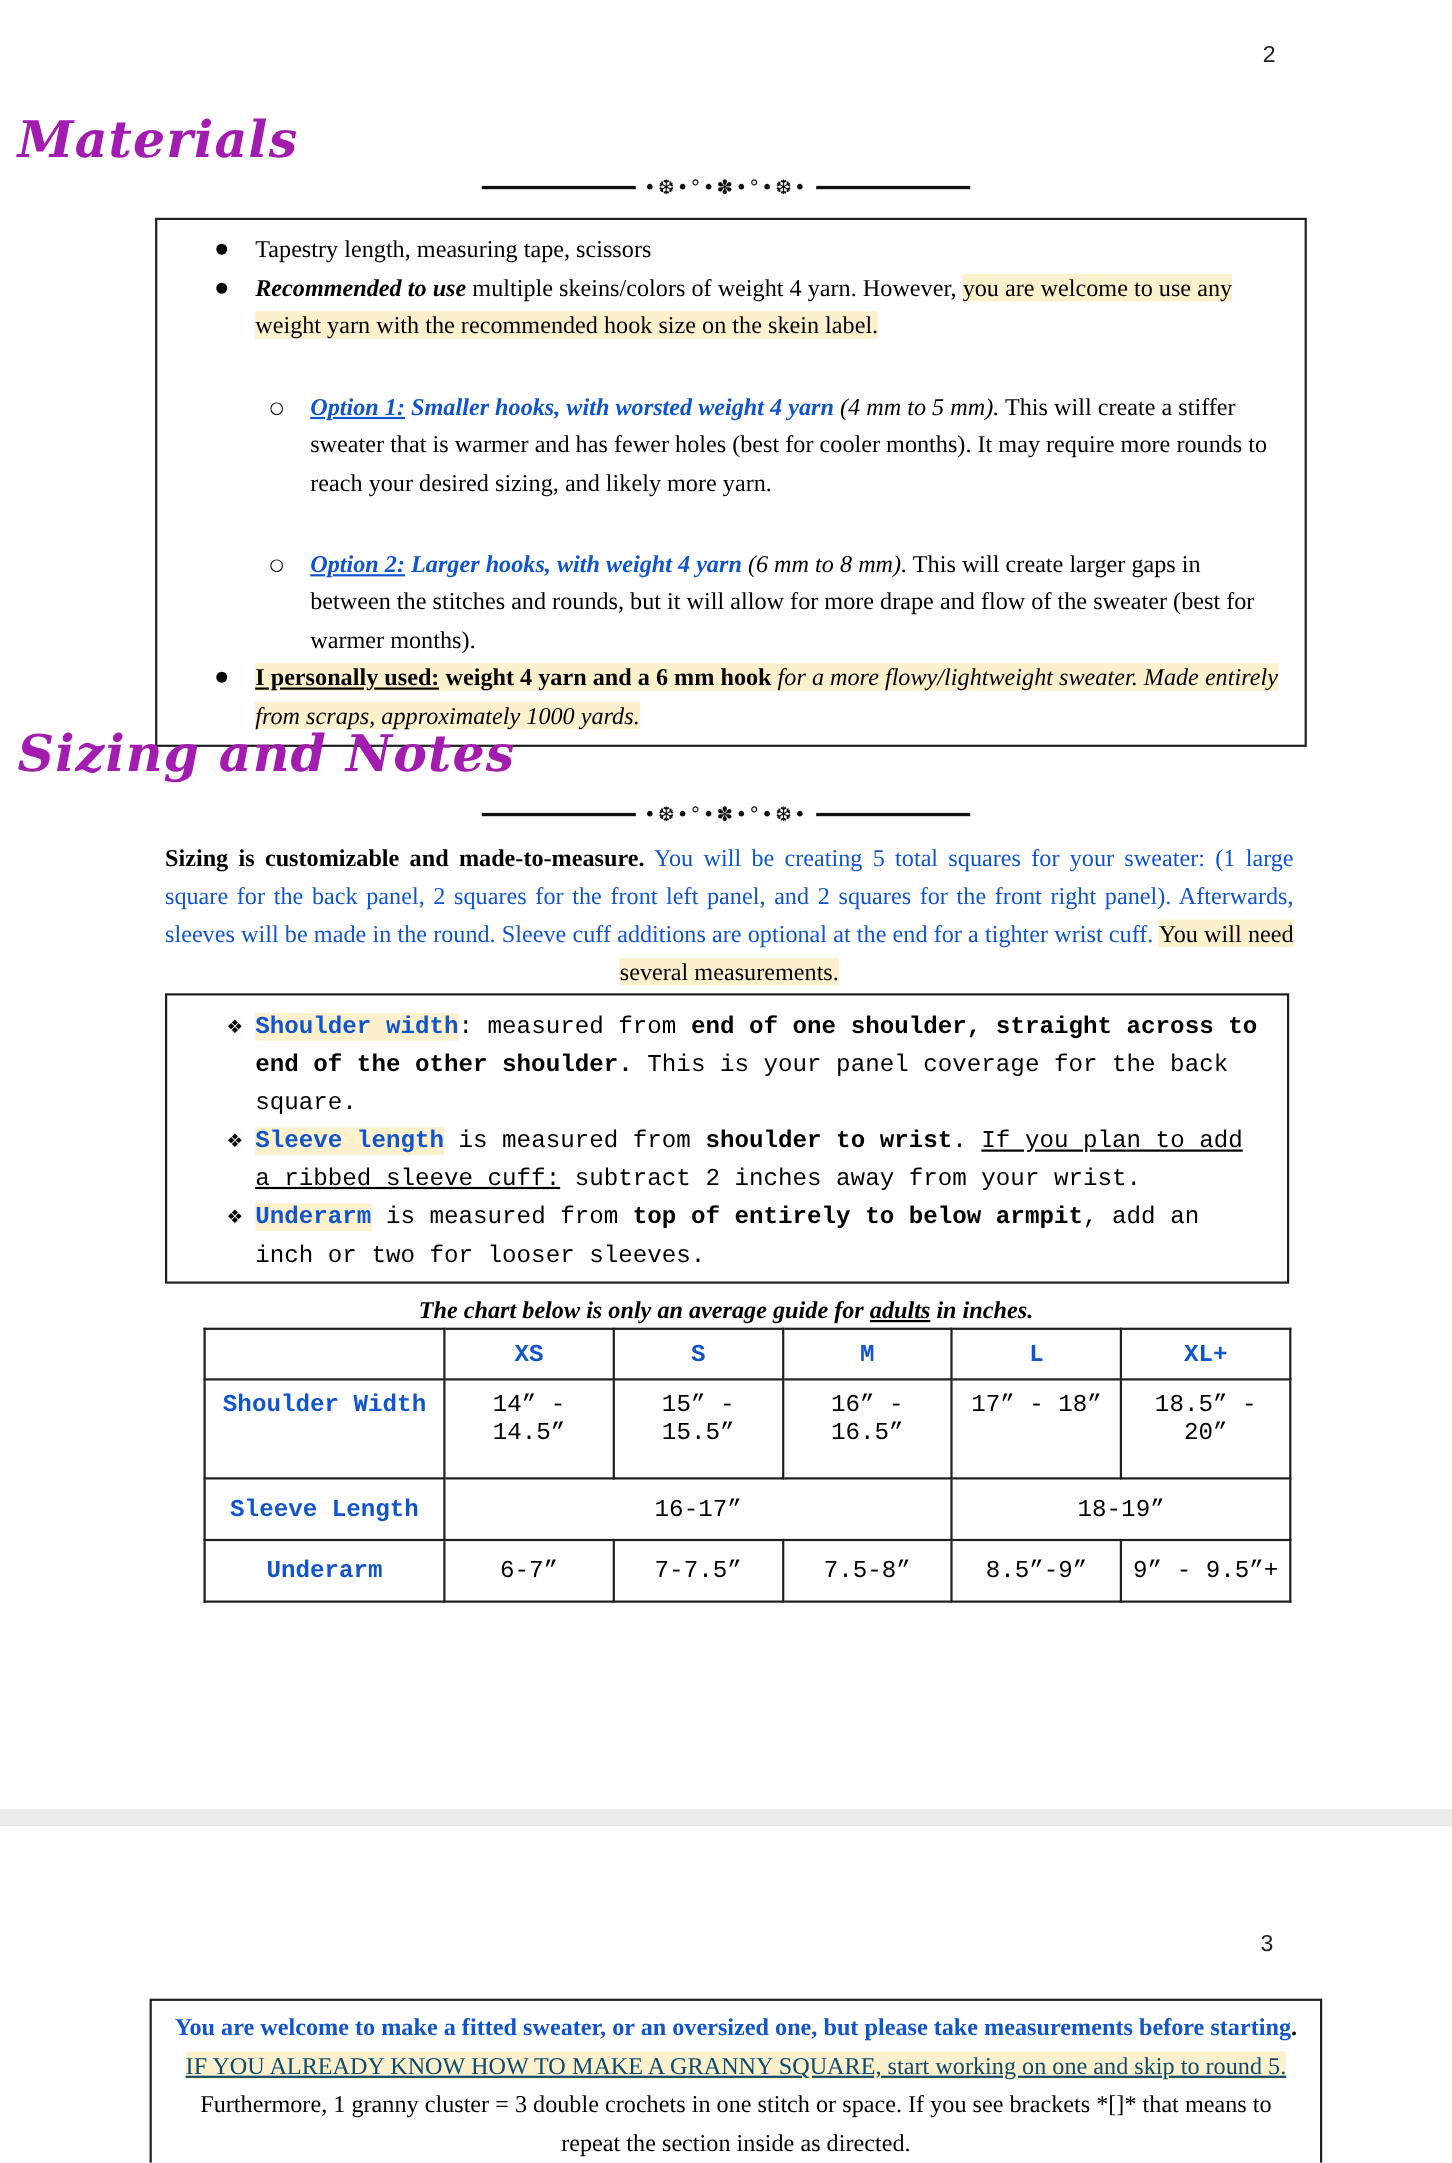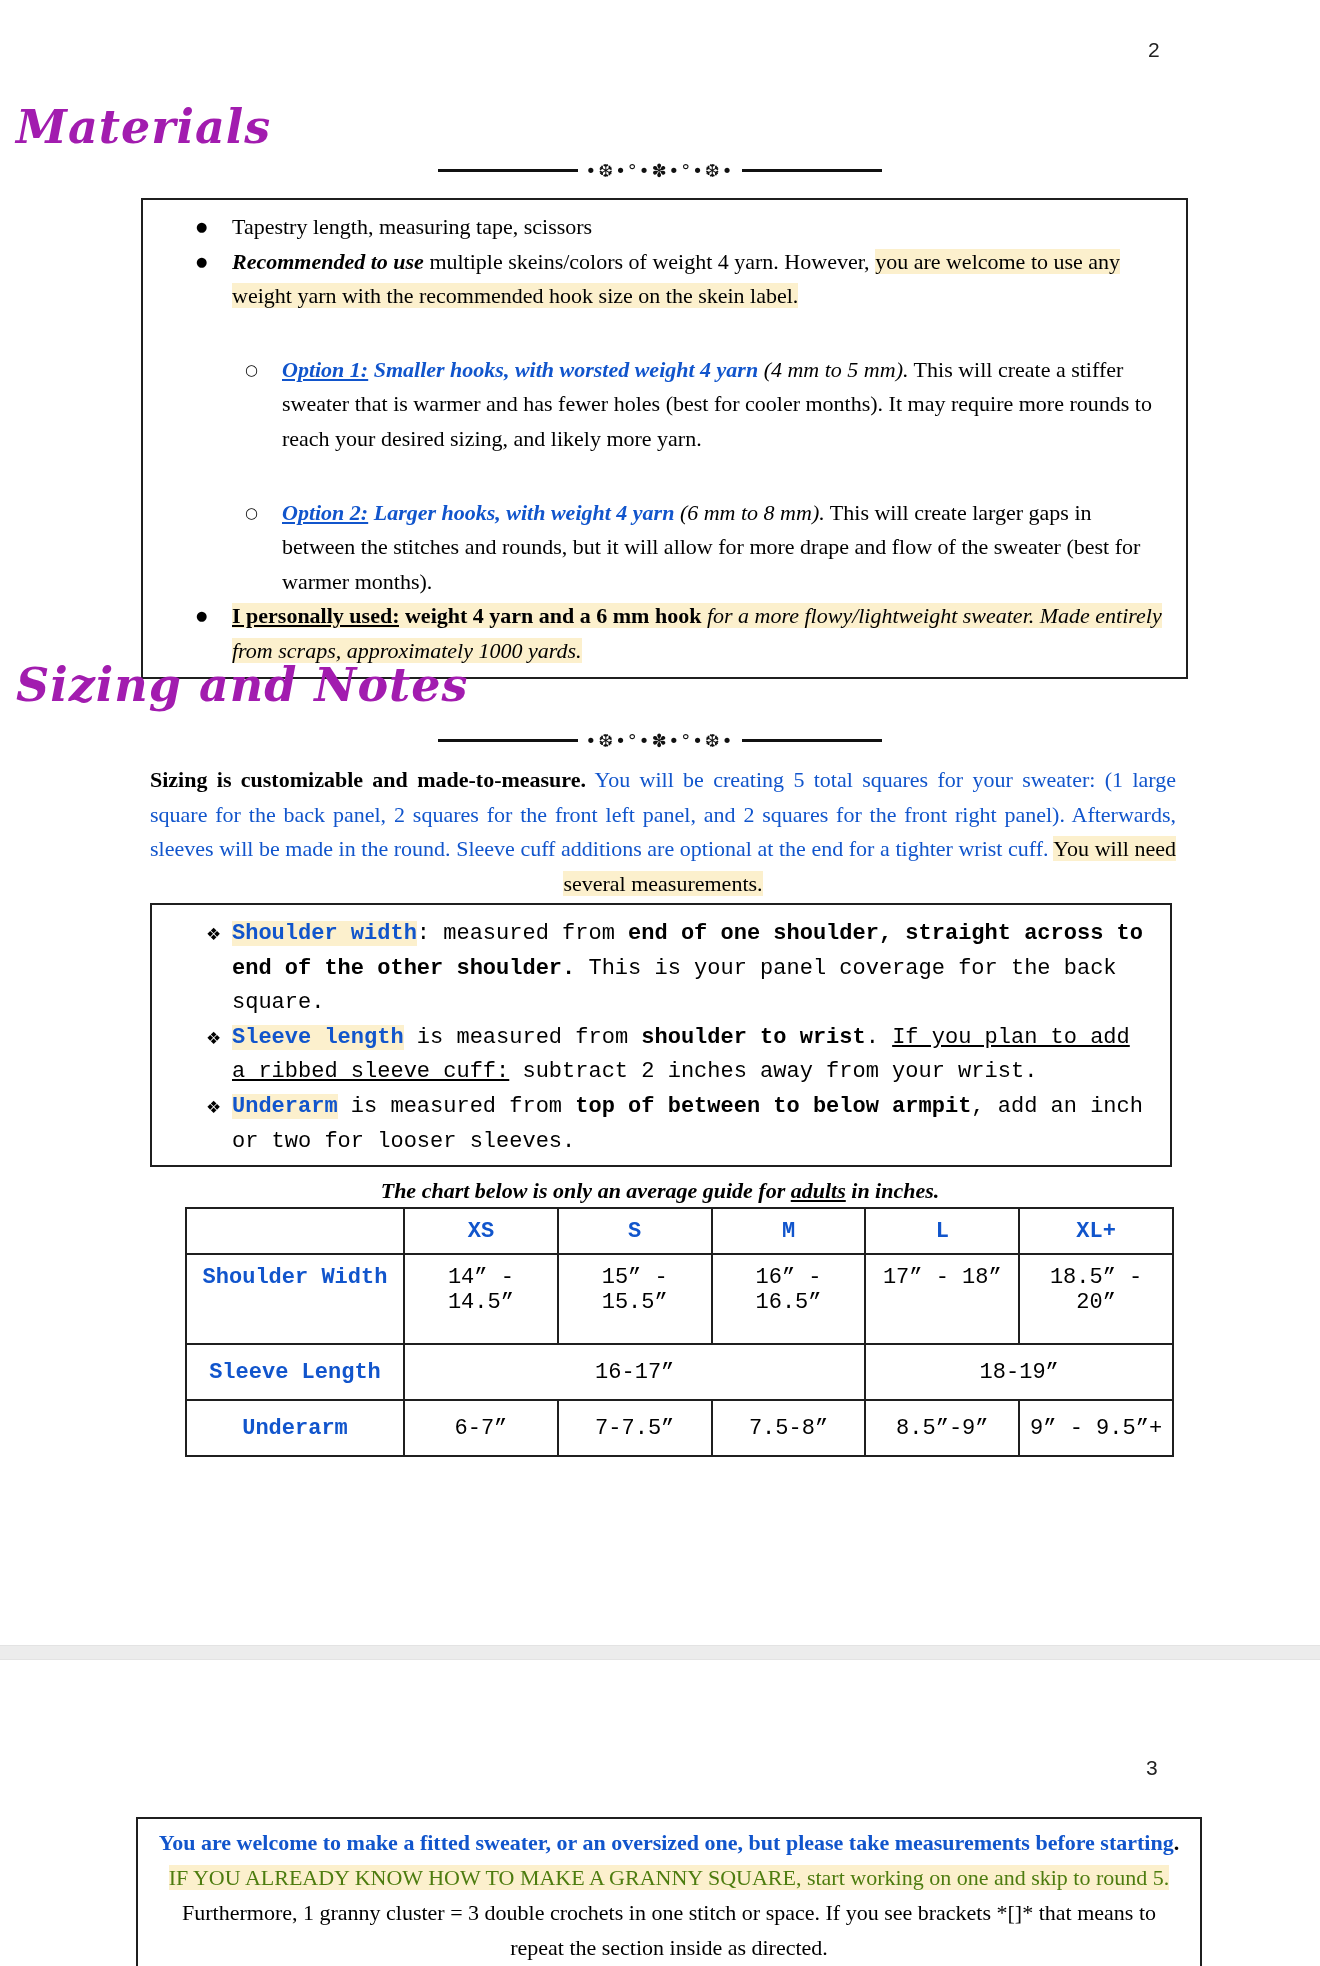--- a/index.html
+++ b/index.html
@@ -46,21 +46,21 @@
   .diamond-bullet{position:relative;padding-left:80px;font-family:Liberation Mono, monospace;}
   .diamond-bullet::before{
     content:"❖";position:absolute;left:54px;top:0;line-height:34.6px;
     font-size:17px;font-family:"DejaVu Sans", sans-serif;
   }
 
   .b{font-weight:bold;}
   .i{font-style:italic;}
   .u{text-decoration:underline;}
   .blue{color:#1155cc;}
-  .red{color:#4d7c0f;}
+  .red{color:#0c4a6e;text-decoration:underline;}
   .hl{background:#fcf0cd;}
 
   #sizing-para{
     position:absolute;left:150px;top:763px;width:1026px;margin:0;
     text-align:justify;text-align-last:center;
   }
 
   #chart-caption{
     position:absolute;left:0;top:1178px;width:100%;text-align:center;margin:0;
     font-size:22px;font-weight:bold;font-style:italic;
@@ -140,21 +140,21 @@
   </p>
 
   <div class="box body-text" id="measure-box">
     <div class="diamond-bullet">
       <span class="blue b hl">Shoulder width</span><span>: measured from </span><span class="b">end of one shoulder, straight across to end of the other shoulder.</span><span> This is your panel coverage for the back square.</span>
     </div>
     <div class="diamond-bullet">
       <span class="blue b hl">Sleeve length</span><span> is measured from </span><span class="b">shoulder to wrist</span><span>. </span><span class="u">If you plan to add a ribbed sleeve cuff:</span><span> subtract 2 inches away from your wrist.</span>
     </div>
     <div class="diamond-bullet">
-      <span class="blue b hl">Underarm</span><span> is measured from </span><span class="b">top of between to below armpit</span><span>, add an inch or two for looser sleeves.</span>
+      <span class="blue b hl">Underarm</span><span> is measured from </span><span class="b">top of entirely to below armpit</span><span>, add an inch or two for looser sleeves.</span>
     </div>
   </div>
 
   <p id="chart-caption">
     <span>The chart below is only an average guide for </span><span class="u">adults</span><span> in inches.</span>
   </p>
 
   <table id="size-table">
     <colgroup>
       <col style="width:218px">

